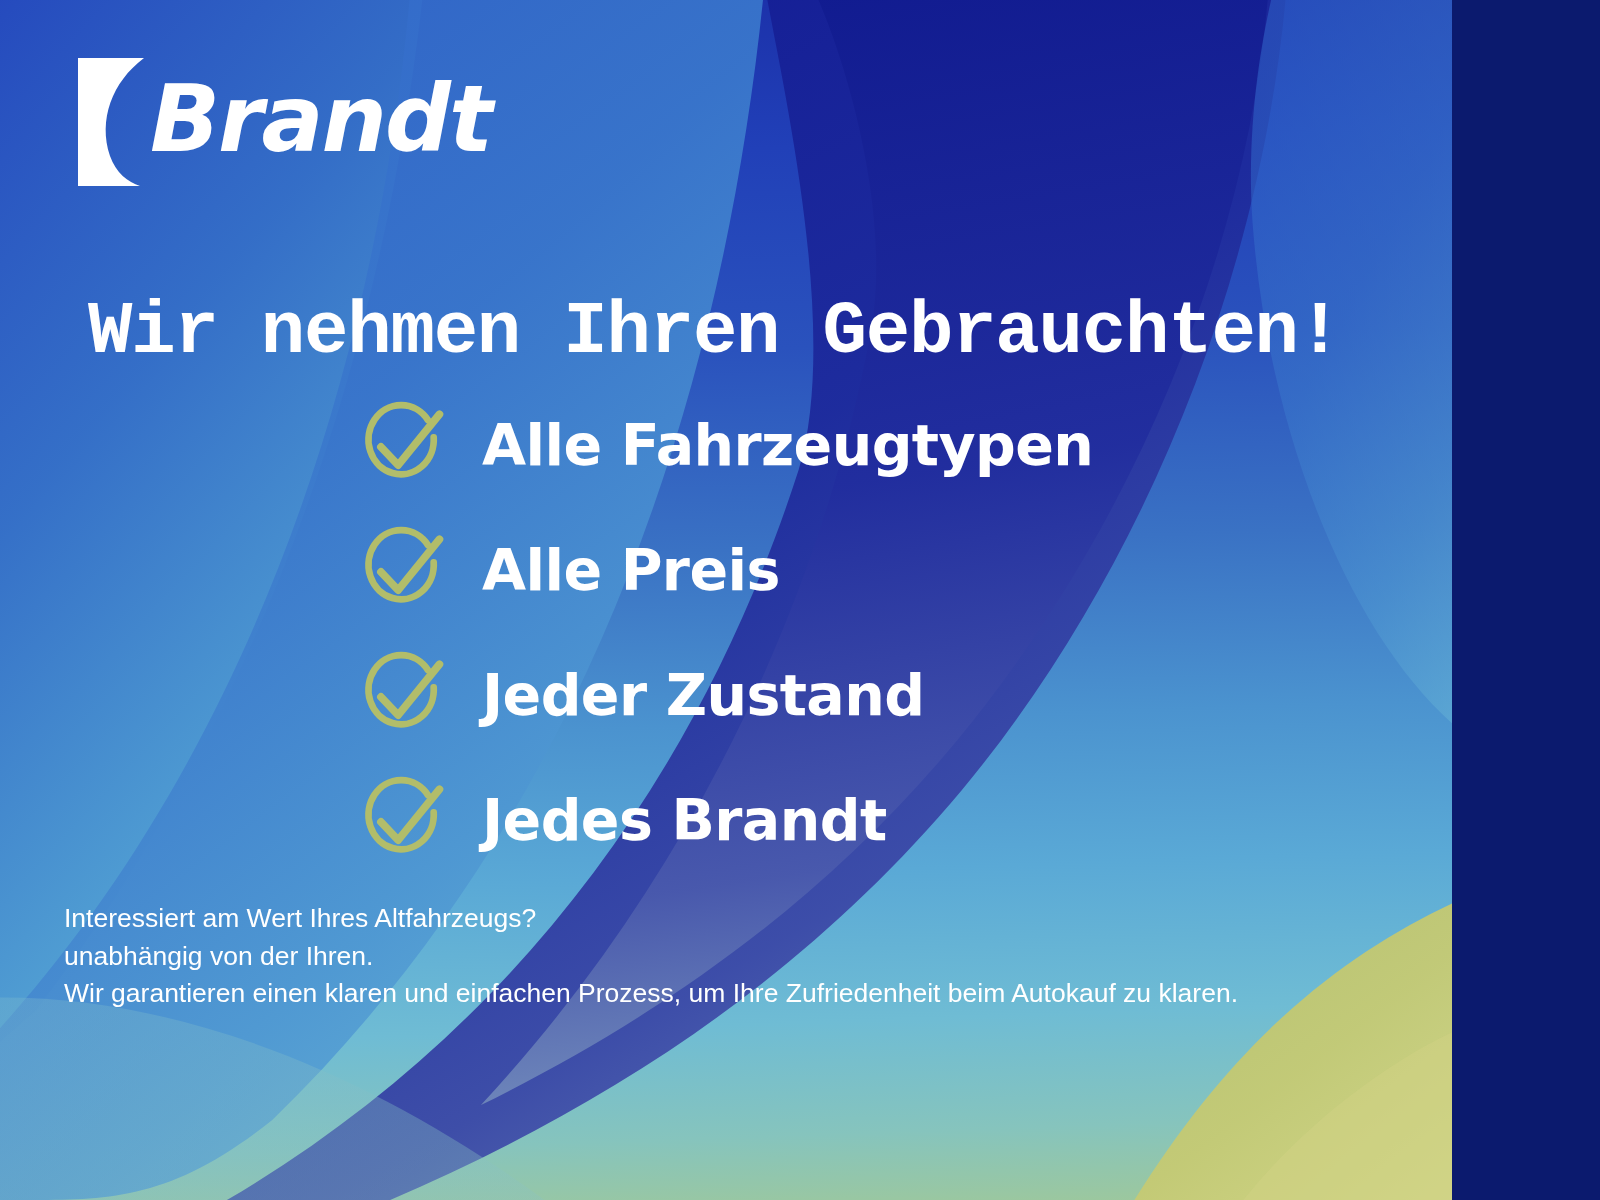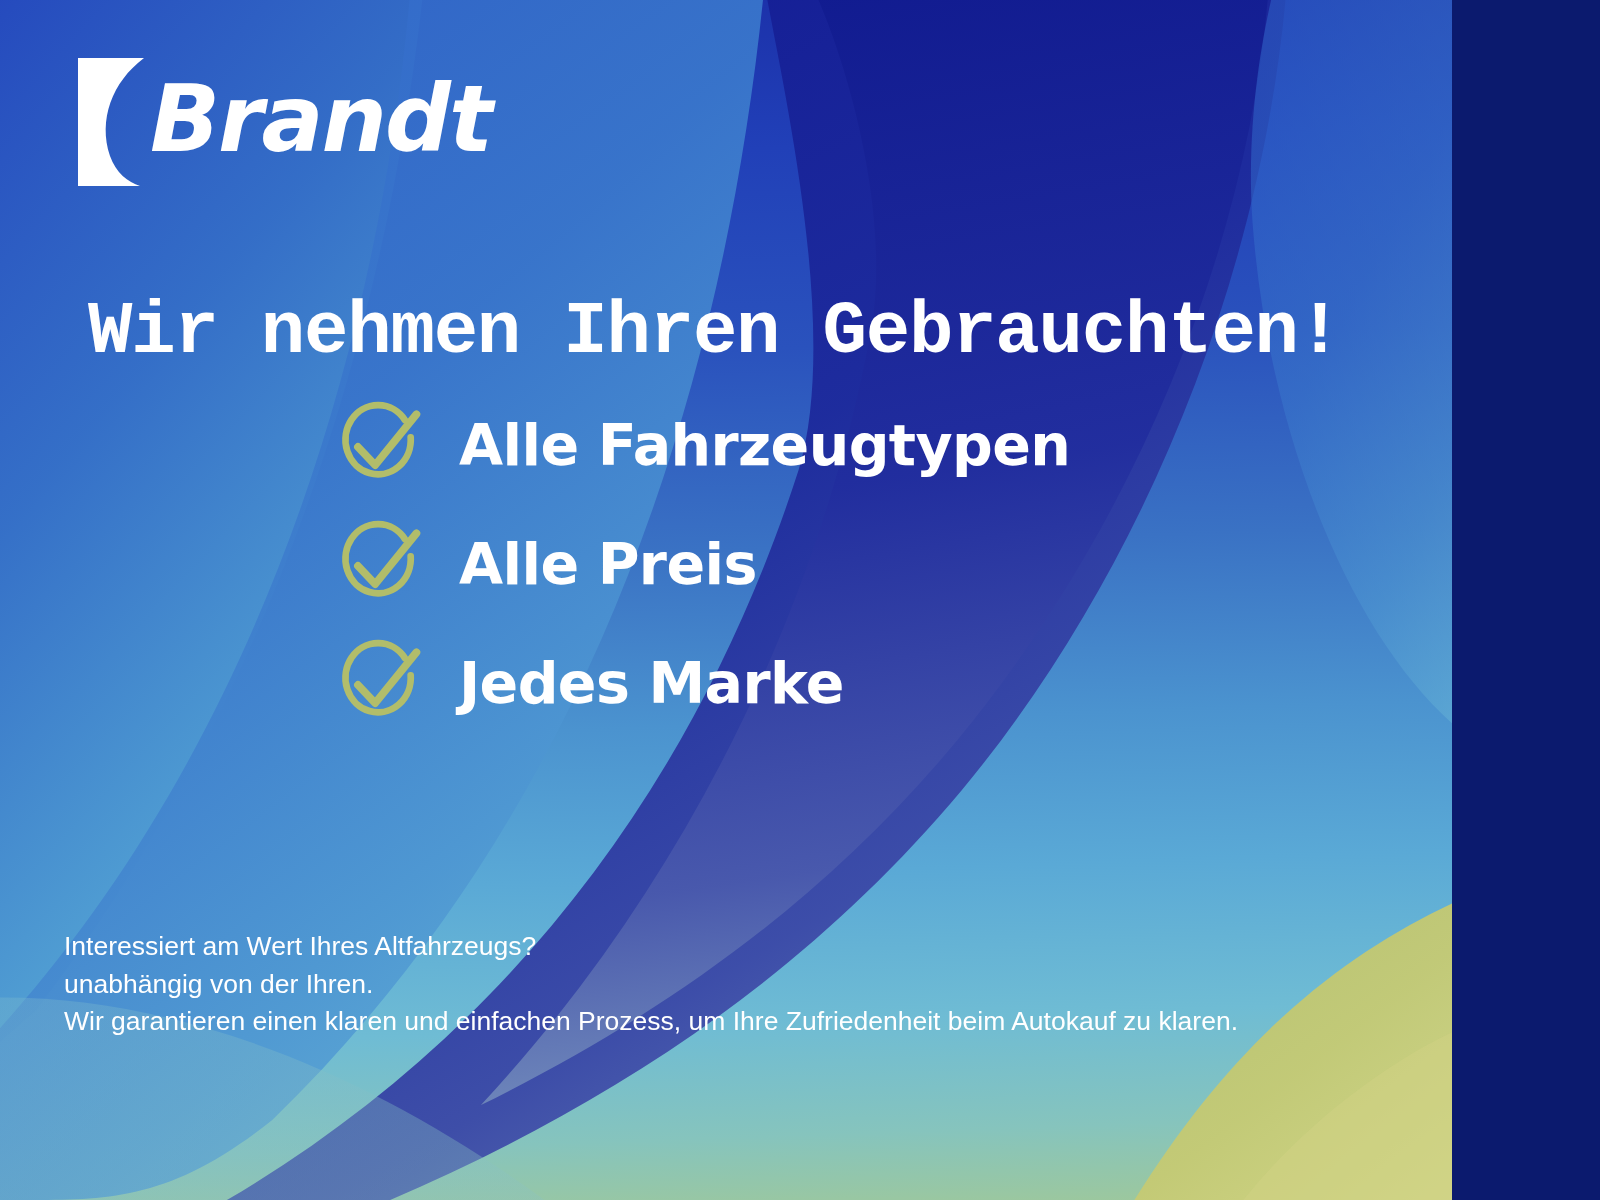--- a/index.html
+++ b/index.html
@@ -80,25 +80,25 @@
     font-size: 74px;
     font-weight: bold;
     letter-spacing: -1.2px;
     white-space: nowrap;
     line-height: 1.08;
   }
 
   
   .features {
     position: absolute;
-    left: 331px;
+    left: 354px;
     top: 396px;
     display: flex;
     flex-direction: column;
-    gap: 21px;
+    gap: 27px;
   }
   .feature {
     display: flex;
     align-items: center;
     height: 98px;
   }
   .check-icon {
     width: 96px;
     height: 96px;
     flex: 0 0 auto;
@@ -112,21 +112,21 @@
     letter-spacing: -0.6px;
     line-height: 1;
     margin-left: 32px;
     white-space: nowrap;
   }
 
   
   .body-copy {
     position: absolute;
     left: 64px;
-    top: 928px;
+    top: 900px;
     color: #ffffff;
     font-family: "Liberation Sans", sans-serif;
     font-size: 26.5px;
     font-weight: 400;
     line-height: 1.42;
     max-width: 1400px;
   }
   .body-copy p {
     margin: 0;
     white-space: nowrap;
@@ -238,28 +238,36 @@
 
       <div class="feature">
         <svg class="check-icon" viewBox="0 0 100 100">
           <path d="M 77 24
                    A 34 36 0 1 0 83 42" fill="none" stroke="#b2bd6a" stroke-width="7" stroke-linecap="round"></path>
           <path d="M 28 52 L 46 71 L 89 18" fill="none" stroke="#b2bd6a" stroke-width="8" stroke-linecap="round" stroke-linejoin="round"></path>
         </svg>
         <span class="feature-label">Alle Preis</span>
       </div>
 
-
-      <div class="feature">
-        <svg class="check-icon" viewBox="0 0 100 100">
-          <path d="M 77 24
-                   A 34 36 0 1 0 83 42" fill="none" stroke="#b2bd6a" stroke-width="7" stroke-linecap="round"></path>
-          <path d="M 28 52 L 46 71 L 89 18" fill="none" stroke="#b2bd6a" stroke-width="8" stroke-linecap="round" stroke-linejoin="round"></path>
-        </svg>
-        <span class="feature-label">Jedes Marke</span>
+      <div class="feature">
+        <svg class="check-icon" viewBox="0 0 100 100">
+          <path d="M 77 24
+                   A 34 36 0 1 0 83 42" fill="none" stroke="#b2bd6a" stroke-width="7" stroke-linecap="round"></path>
+          <path d="M 28 52 L 46 71 L 89 18" fill="none" stroke="#b2bd6a" stroke-width="8" stroke-linecap="round" stroke-linejoin="round"></path>
+        </svg>
+        <span class="feature-label">Jeder Zustand</span>
+      </div>
+
+      <div class="feature">
+        <svg class="check-icon" viewBox="0 0 100 100">
+          <path d="M 77 24
+                   A 34 36 0 1 0 83 42" fill="none" stroke="#b2bd6a" stroke-width="7" stroke-linecap="round"></path>
+          <path d="M 28 52 L 46 71 L 89 18" fill="none" stroke="#b2bd6a" stroke-width="8" stroke-linecap="round" stroke-linejoin="round"></path>
+        </svg>
+        <span class="feature-label">Jedes Brandt</span>
       </div>
 
     </div>
 
     <div class="body-copy">
       <p>Interessiert am Wert Ihres Altfahrzeugs?</p>
       <p>unabhängig von der Ihren.</p>
       <p>Wir garantieren einen klaren und einfachen Prozess, um Ihre Zufriedenheit beim Autokauf zu klaren.</p>
     </div>
 

